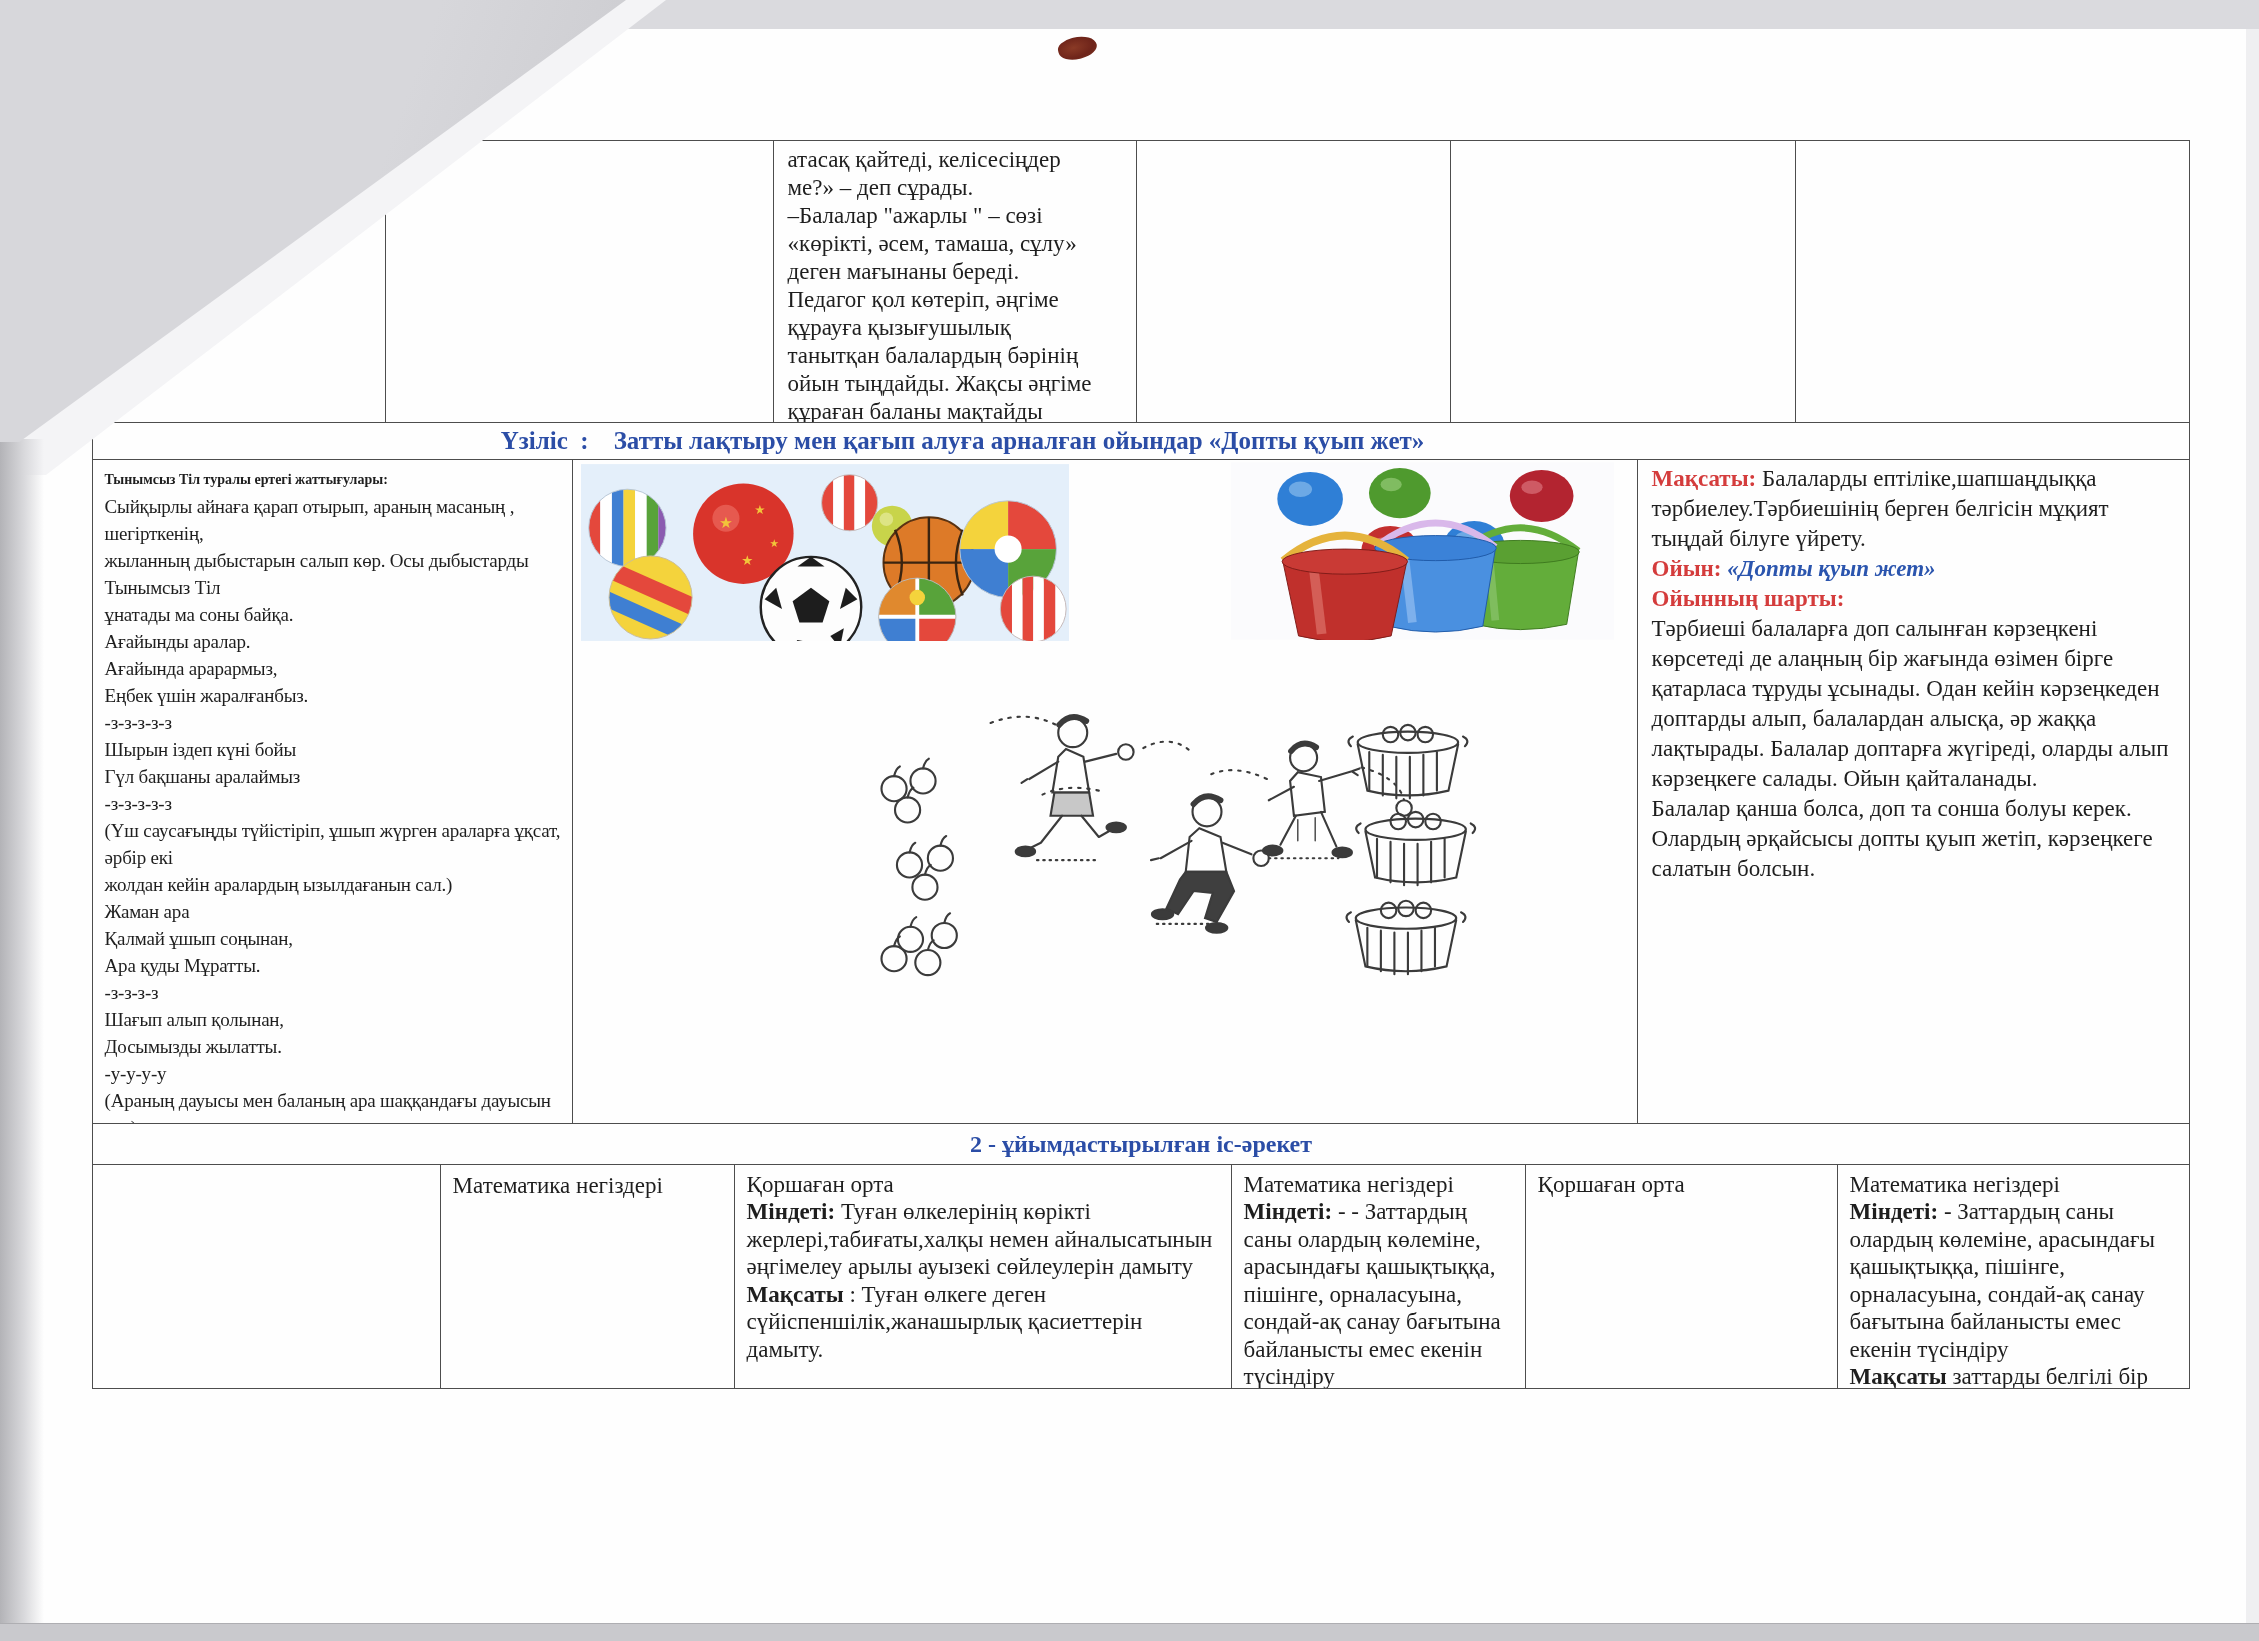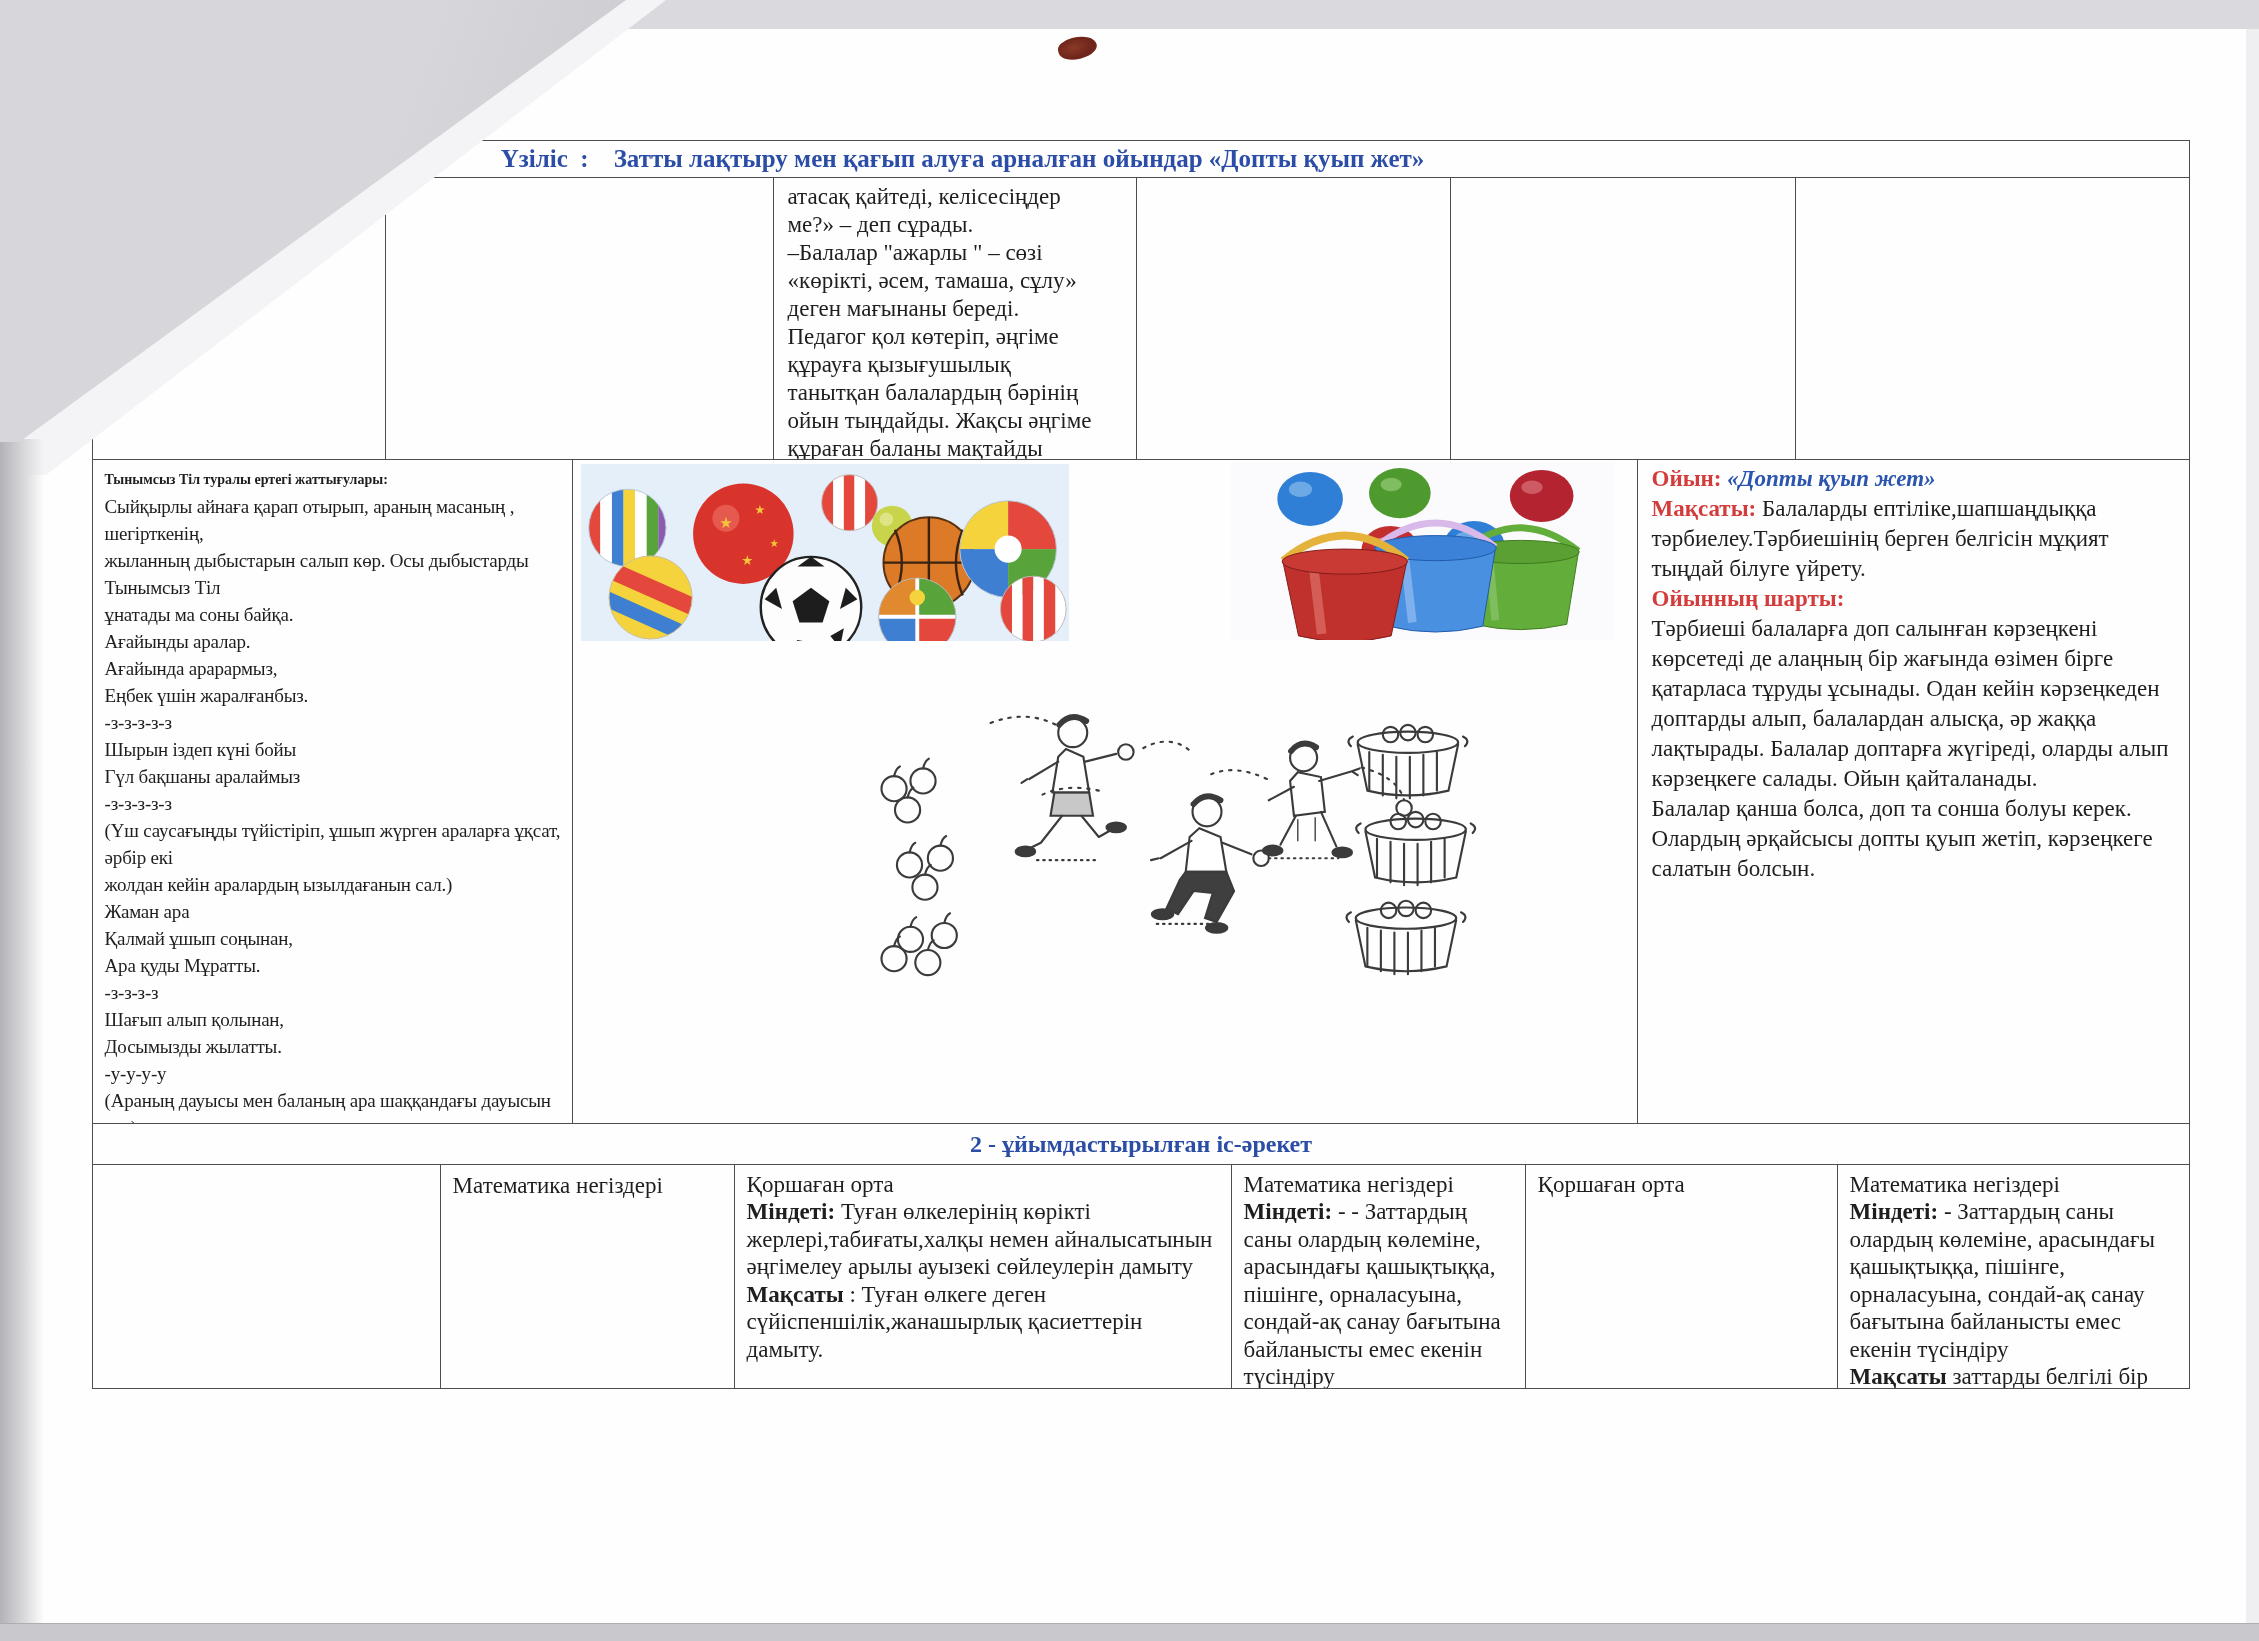--- a/index.html
+++ b/index.html
@@ -53,44 +53,44 @@
   .mid-rel{position:relative;width:100%;height:100%;}
   .img-abs{position:absolute;}
 </style>
 </head>
 <body>
 
 <div class="canvas">
 
   <div class="sheet-table">
 
-    <div class="trow r2">
-      <div class="cell last" style="width:100%">
-        <div class="hdr1">Үзіліс  :    Затты лақтыру мен қағып алуға арналған ойындар «Допты қуып жет»</div>
-      </div>
-    </div>
-
     <div class="trow r1">
       <div class="cell" style="width:293px"></div>
       <div class="cell" style="width:388px"></div>
       <div class="cell" style="width:363px">
         <div class="t-top">атасақ қайтеді, келісесіңдер
 ме?» – деп сұрады.
 –Балалар "ажарлы " – сөзі
 «көрікті, әсем, тамаша, сұлу»
 деген мағынаны береді.
 Педагог қол көтеріп, әңгіме
 құрауға қызығушылық
 танытқан балалардың бәрінің
 ойын тыңдайды. Жақсы әңгіме
 құраған баланы мақтайды</div>
       </div>
       <div class="cell" style="width:314px"></div>
       <div class="cell" style="width:345px"></div>
       <div class="cell last" style="flex:1"></div>
+    </div>
+
+    <div class="trow r2">
+      <div class="cell last" style="width:100%">
+        <div class="hdr1">Үзіліс  :    Затты лақтыру мен қағып алуға арналған ойындар «Допты қуып жет»</div>
+      </div>
     </div>
 
     <div class="trow r3">
       <div class="cell t-ex" style="width:480px">
         <div class="ttl">Тынымсыз Тіл туралы ертегі жаттығулары:</div>
         <div class="bod">Сыйқырлы айнаға қарап отырып, араның масаның , шегірткенің,
 жыланның дыбыстарын салып көр. Осы дыбыстарды Тынымсыз Тіл
 ұнатады ма соны байқа.
 Ағайынды аралар.
 Ағайында арарармыз,
@@ -343,25 +343,25 @@
               <g stroke-dasharray="1.5 5">
                 <path d="M176,202 h64 M300,268 h70 M416,200 h72"></path>
               </g>
             </g>
           </svg>
         </div>
       </div>
 
       <div class="cell t-game last" style="flex:1">
         <div>
+          <span class="lbl-red">Мақсаты:</span><span> Балаларды ептіліке,шапшаңдыққа тәрбиелеу.Тәрбиешінің берген белгісін мұқият тыңдай білуге үйрету.</span>
+        </div>
+        <div>
           <span class="lbl-red">Ойын:</span>
           <span class="game-title">«Допты қуып жет»</span>
-        </div>
-        <div>
-          <span class="lbl-red">Мақсаты:</span><span> Балаларды ептіліке,шапшаңдыққа тәрбиелеу.Тәрбиешінің берген белгісін мұқият тыңдай білуге үйрету.</span>
         </div>
         <div class="lbl-red">Ойынның шарты:</div>
         <div class="pre">Тәрбиеші балаларға доп салынған кәрзеңкені көрсетеді де алаңның бір жағында өзімен бірге қатарласа тұруды ұсынады. Одан кейін кәрзеңкеден доптарды алып, балалардан алысқа, әр жаққа лақтырады. Балалар доптарға жүгіреді, оларды алып кәрзеңкеге салады. Ойын қайталанады.
 Балалар қанша болса, доп та сонша болуы керек. Олардың әрқайсысы допты қуып жетіп, кәрзеңкеге салатын болсын.</div>
       </div>
     </div>
 
     <div class="trow r4">
       <div class="cell last" style="width:100%">
         <div class="hdr2">2 - ұйымдастырылған іс-әрекет</div>

